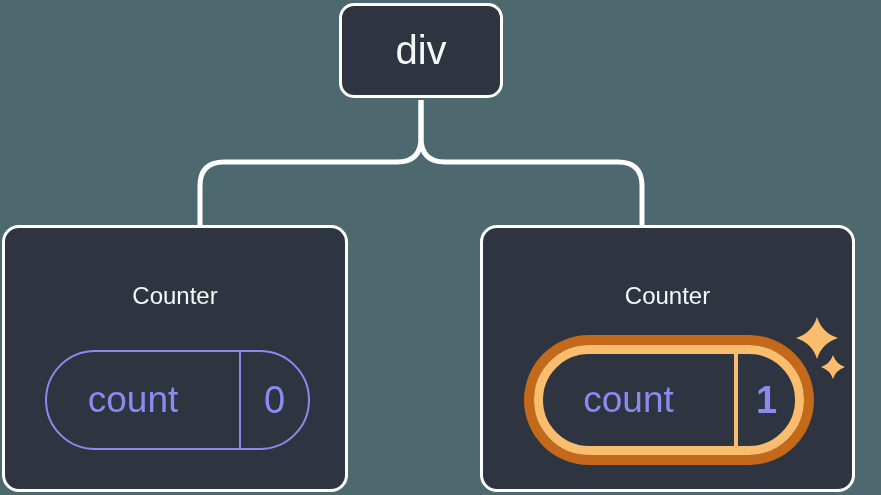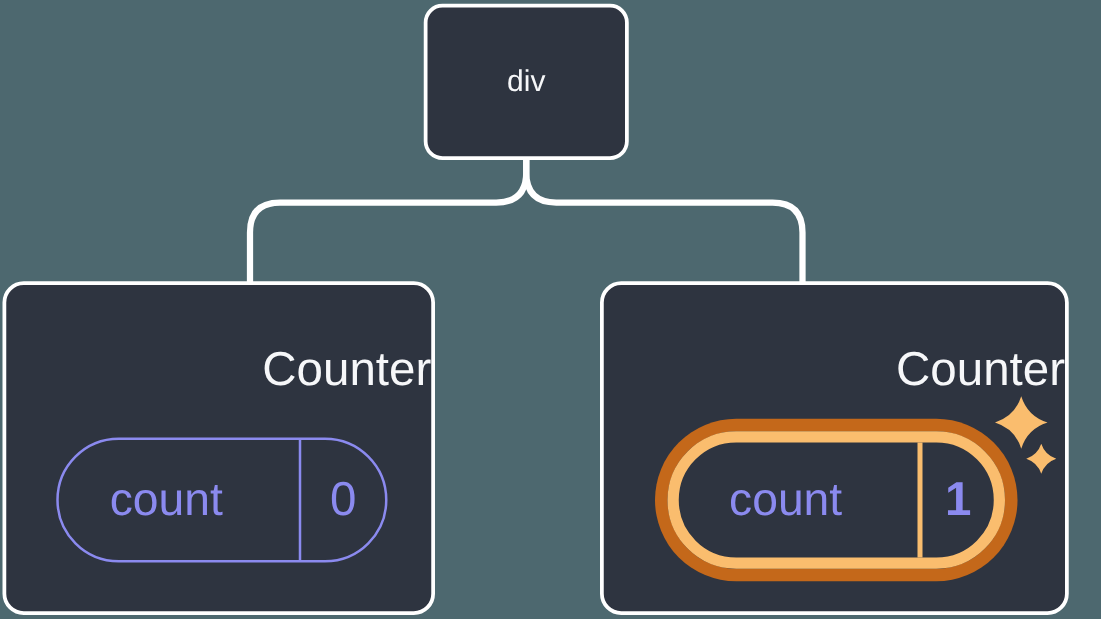--- a/index.html
+++ b/index.html
@@ -26,49 +26,49 @@
   }
   svg.overlay{
     position:absolute;inset:0;
     width:881px;height:495px;
     pointer-events:none;
   }
   
   .root-node{
     position:absolute;
     left:339px;top:3px;
-    width:164px;height:125px;
+    width:164px;height:95px;
     box-sizing:border-box;
     background:var(--node-fill);
     border:3.5px solid var(--node-border);
     border-radius:15px;
     display:flex;align-items:center;justify-content:center;
     color:var(--text-primary);
-    font-size:24px;
+    font-size:40px;
     z-index:2;
   }
   
   .card{
     position:absolute;
     top:225px;
     height:267px;
     box-sizing:border-box;
     background:var(--node-fill);
     border:3px solid var(--node-border);
     border-radius:17px;
     z-index:2;
   }
   .card.left{left:2px;width:346px;}
   .card.right{left:480px;width:375px;}
   .card-title{
     position:absolute;
     top:45px;left:0;right:0;
-    text-align:right;
+    text-align:center;
     color:var(--text-primary);
-    font-size:38px;
+    font-size:24px;
     line-height:46px;
   }
   
   .pill{
     position:absolute;
     box-sizing:border-box;
     border-radius:999px;
     display:flex;
     align-items:stretch;
     gap:20px;

